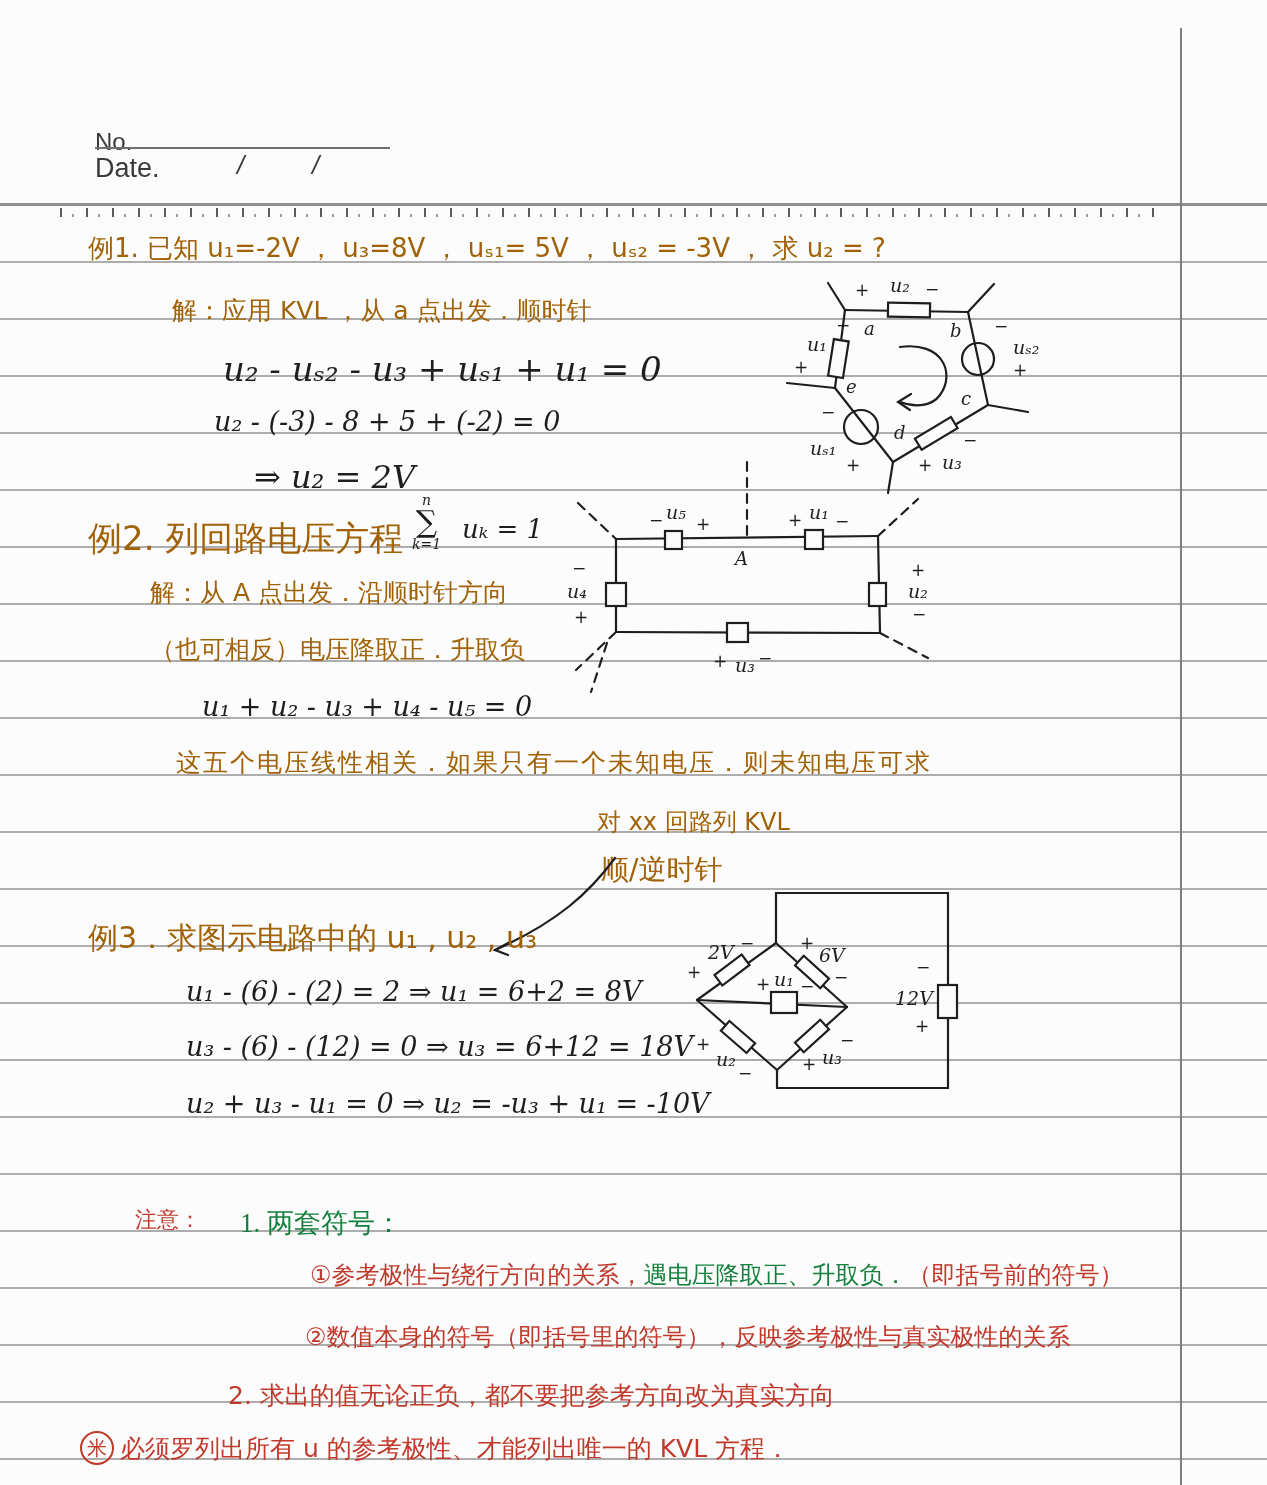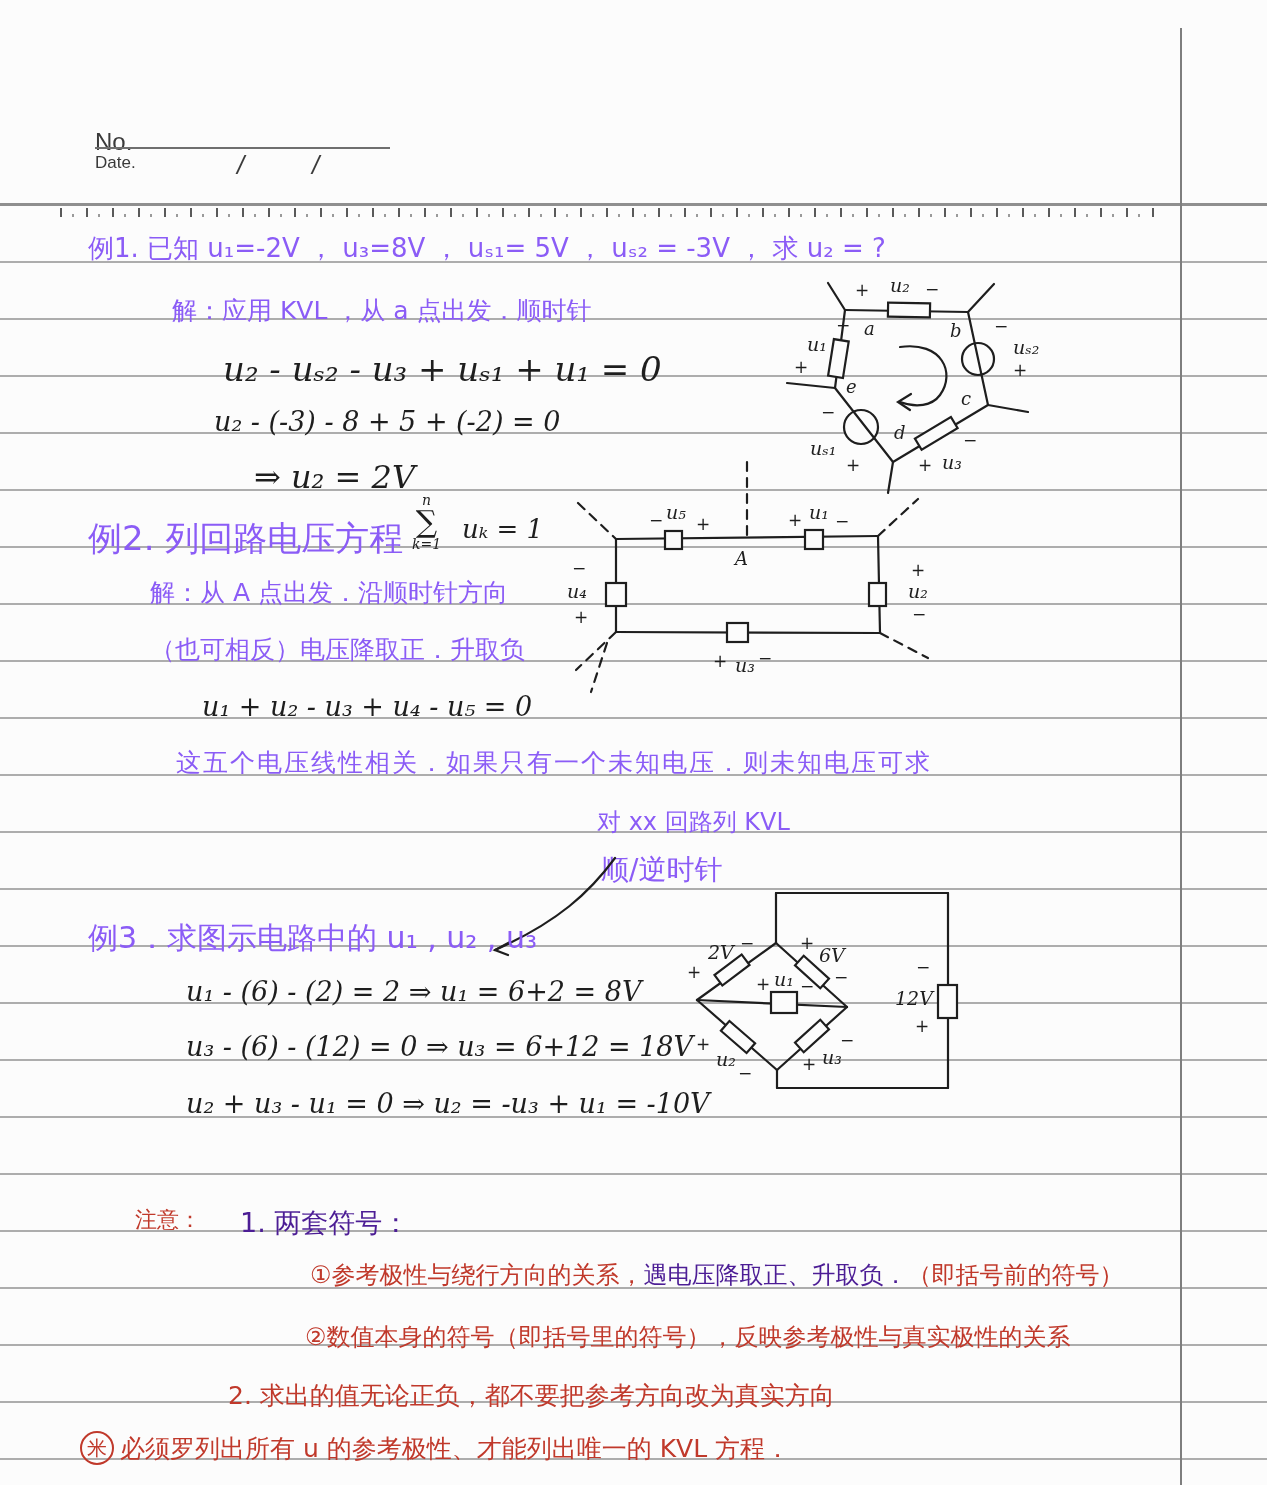--- a/index.html
+++ b/index.html
@@ -12,24 +12,24 @@
   #rule-first{position:absolute;left:0;top:203px;width:1267px;height:3px;background:#8f8f8f;}
   #ticks{position:absolute;left:60px;top:208px;width:1100px;height:10px;
          background:repeating-linear-gradient(to right,#5a5a5a 0 2px,transparent 2px 26px),
                     repeating-linear-gradient(to right,transparent 0 12px,#9a9a9a 12px 14px,transparent 14px 26px);
          background-size:100% 9px,100% 3px;background-position:0 0,0 6px;background-repeat:no-repeat,no-repeat;}
   #vline{position:absolute;left:1180px;top:28px;width:2px;height:1457px;background:#7e7e7e;}
   
   .printed{font-family:"Liberation Sans",sans-serif;color:#3a3a3a;}
   #no-underline{position:absolute;left:95px;top:147px;width:295px;height:2px;background:#6f6f6f;}
   
-  .hw{color:#8b5cf6;font-family:"DejaVu Sans",sans-serif;}
+  .hw{color:#a16207;font-family:"DejaVu Sans",sans-serif;}
   .eq{color:#1e1e1e;font-family:"DejaVu Serif",serif;font-style:italic;}
   .red{color:#c0392b;}
-  .darkred{color:#4c1d95;}
+  .darkred{color:#15803d;font-family:Liberation Serif, serif;}
   svg{position:absolute;overflow:visible;}
   svg line,svg path,svg polyline{stroke:#1e1e1e;stroke-width:2.2;fill:none;stroke-linecap:round;}
   svg rect{fill:#fcfcfc;stroke:#1e1e1e;stroke-width:2.2;}
   svg circle{fill:#fcfcfc;stroke:#1e1e1e;stroke-width:2.2;}
   svg text{fill:#1e1e1e;font-family:"DejaVu Serif",serif;font-style:italic;font-size:19px;}
   svg text.sign{font-family:"DejaVu Sans",sans-serif;font-style:normal;font-size:17px;}
   svg text.node{font-size:18px;}
   svg .dash{stroke-dasharray:9 7;}
   .sigma-stack{position:absolute;display:flex;flex-direction:column;align-items:center;line-height:1;
                color:#1e1e1e;font-family:"DejaVu Serif",serif;}
@@ -41,21 +41,21 @@
 </head>
 <body>
 
 <div id="rules"></div>
 <div id="rule-first"></div>
 <div id="ticks"></div>
 <div id="vline"></div>
 
 <div class="abs printed" style="left:95px;top:112px;font-size:24px;margin-top:16px;">No.</div>
 <div id="no-underline"></div>
-<div class="abs printed" style="left:95px;top:153px;font-size:17px;">Date.</div>
+<div class="abs printed" style="left:95px;top:153px;font-size:27px;">Date.</div>
 <div class="abs printed" style="left:237px;top:150px;font-size:26px;font-style:italic;">/</div>
 <div class="abs printed" style="left:312px;top:150px;font-size:26px;font-style:italic;">/</div>
 
 <div class="abs hw" style="left:88px;top:231px;font-size:26px;">例1. 已知  u₁=-2V ， u₃=8V ， uₛ₁= 5V  ， uₛ₂ = -3V ， 求 u₂ = ?</div>
 <div class="abs hw" style="left:172px;top:294px;font-size:25px;">解：应用 KVL ，从 a 点出发．顺时针</div>
 <div class="abs eq" style="left:214px;top:349px;font-size:34px;margin-left:9px;">u₂ - uₛ₂ - u₃ + uₛ₁ + u₁ = 0</div>
 <div class="abs eq" style="left:214px;top:406px;font-size:27px;">u₂ - (-3) - 8 + 5 + (-2) = 0</div>
 <div class="abs eq" style="left:254px;top:458px;font-size:32px;">⇒  u₂ = 2V</div>
 
 <svg style="left:770px;top:255px;" width="300" height="255" viewBox="0 0 300 255">

